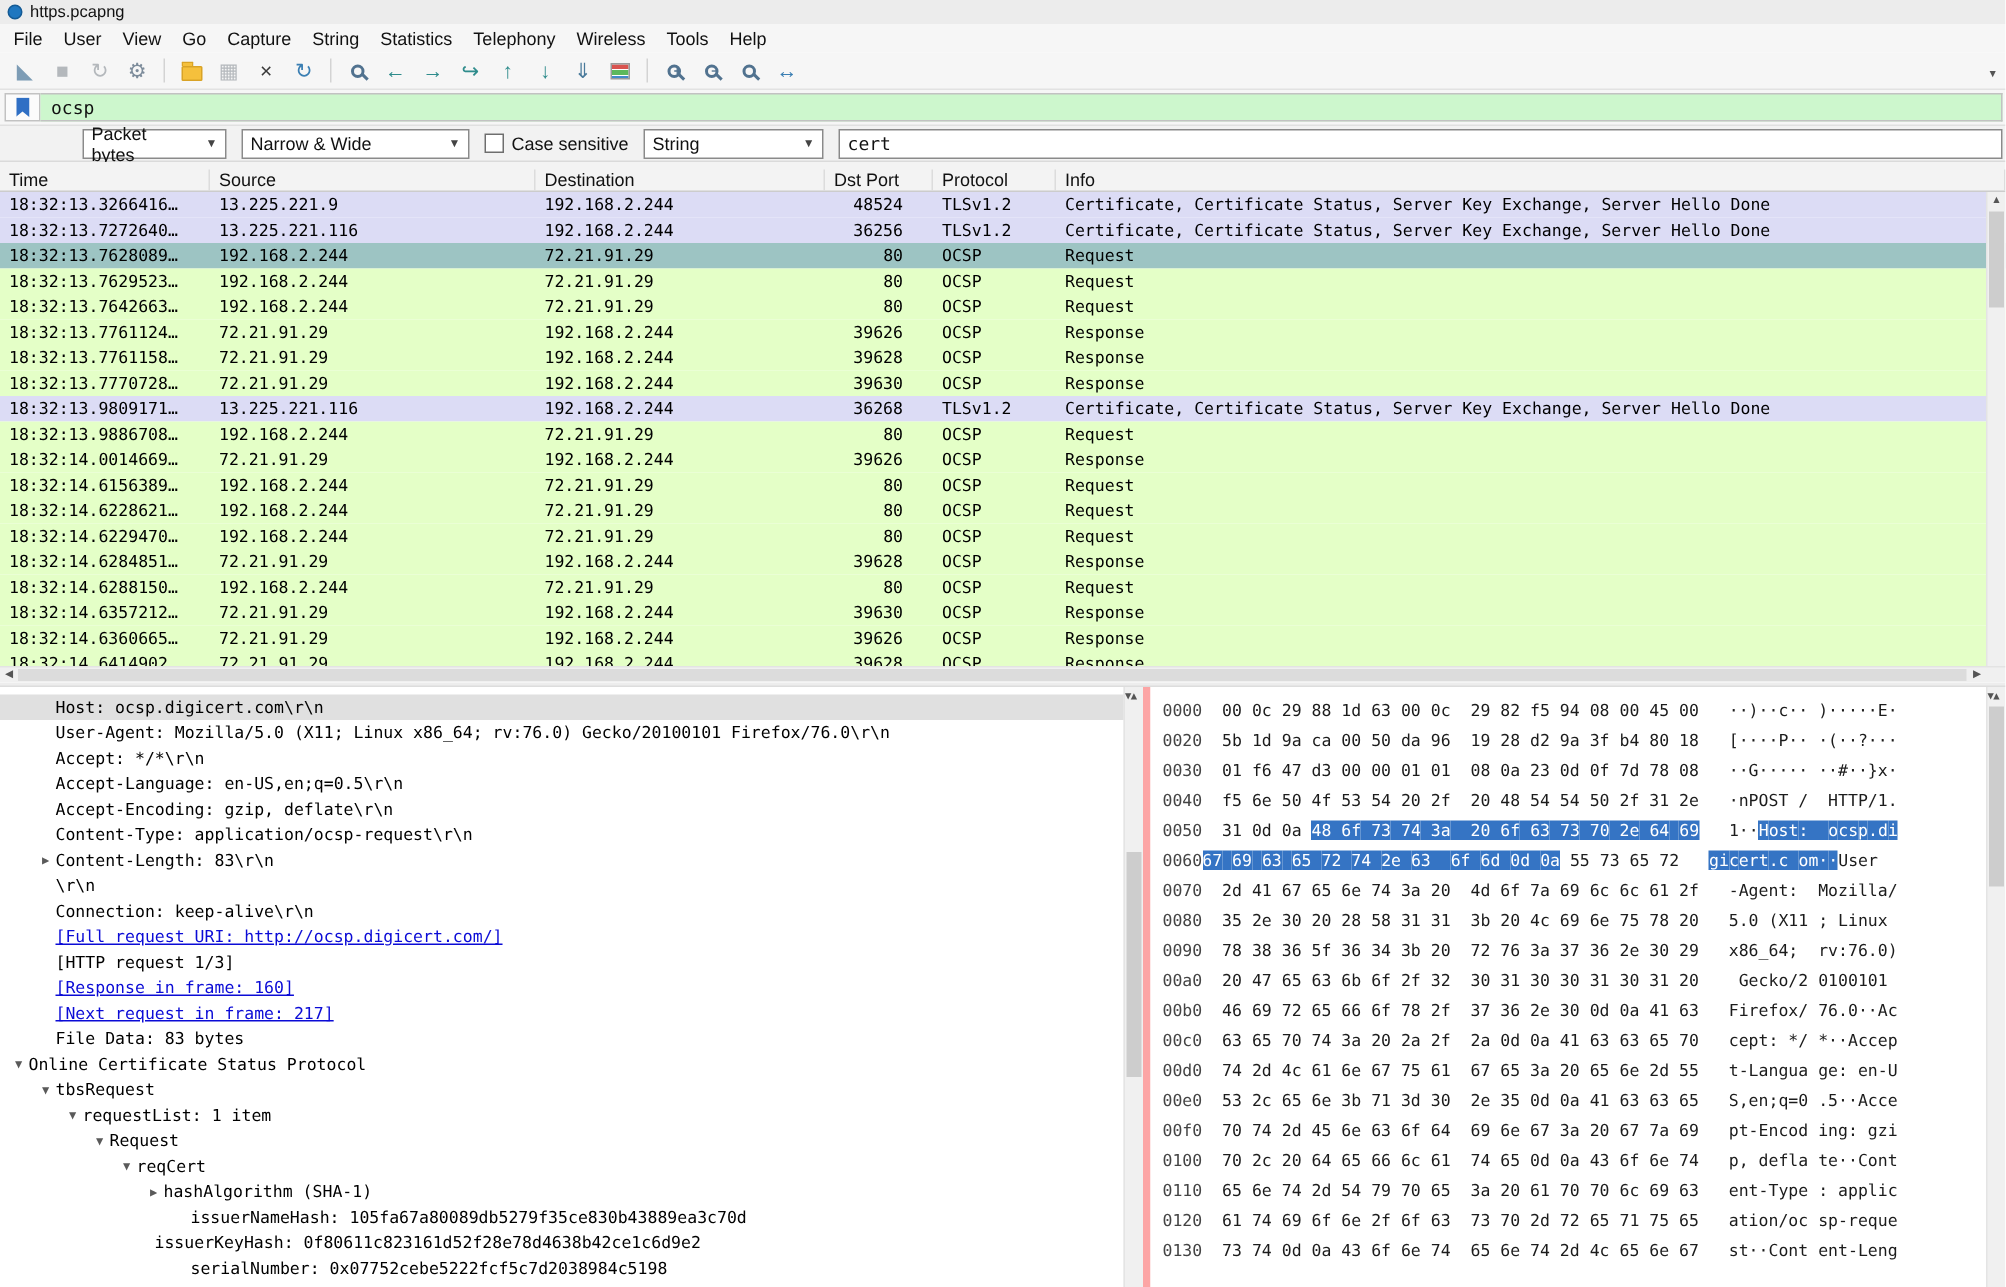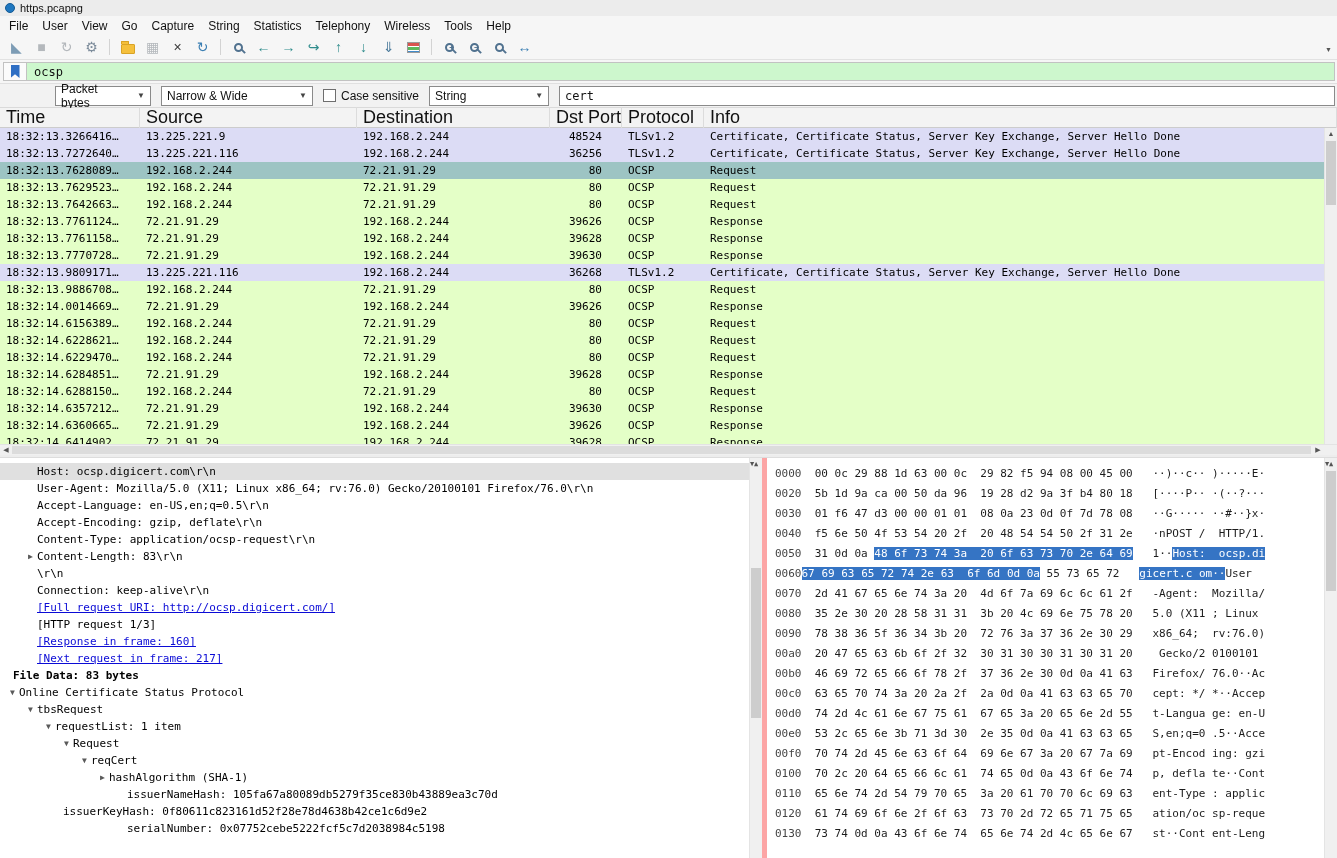--- a/index.html
+++ b/index.html
@@ -36,21 +36,21 @@
   .findbar{height:24px;background:#f2f2f2;border-bottom:1px solid #dadada;display:flex;align-items:center;gap:10px;padding-left:55px;flex:none}
   .combo{height:20px;background:#fff;border:1px solid #8a8a8a;display:flex;align-items:center;padding:0 5px;font-size:12px}
   .combo .carrot{margin-left:auto;font-size:8px;color:#444;padding-left:8px}
   .w-scope{width:96px}.w-mode{width:152px}.w-type{width:120px}
   .cbwrap{display:flex;align-items:center;gap:5px}
   .checkbox{width:13px;height:13px;background:#fff;border:1px solid #6e6e6e}
   .find-input{flex:1;height:20px;margin-right:2px;background:#fff;border:1px solid #8a8a8a;display:flex;align-items:center;padding-left:5px;font-family:"DejaVu Sans Mono",monospace;font-size:12px}
 
   
   .packet-area{height:347px;flex:none;position:relative;background:#fff}
-  .plist-header{height:20px;display:flex;background:#f3f3f3;border-bottom:1px solid #cccccc;align-items:center;font-size:18px}
+  .plist-header{height:20px;display:flex;background:#f3f3f3;border-bottom:1px solid #cccccc;align-items:flex-end;font-size:12px}
   .hcell{display:flex;align-items:center;padding-left:6px;border-right:1px solid #dcdcdc;overflow:hidden;white-space:nowrap}
   .plist-body{height:316px;overflow:hidden;font-family:"DejaVu Sans Mono",monospace;font-size:11px;background:#fff;position:relative}
   .prow{height:17px;display:flex;align-items:center;white-space:nowrap;color:#000}
   .prow>div{overflow:hidden;white-space:nowrap;padding-left:6px}
   .c0{width:140px}.c1{width:217px}.c2{width:193px}
   .c3{width:72px;text-align:right;padding-left:0!important;padding-right:20px;justify-content:flex-end}
   .c4{width:82px}.c5{flex:1}
   .hcell.c3{justify-content:flex-start;text-align:left;padding-left:6px!important}
   .r-tls{background:#dcdcf5}
   .r-ocsp{background:#e4ffc7}
@@ -383,39 +383,40 @@
     </div>
   </div>
 
   <div class="splitter"></div>
 
   <div class="bottom">
     <div class="detail-pane">
       <div>
           <div class="drow dsel" style="padding-left: 24px;"><span class="exp"></span><span>Host: ocsp.digicert.com\r\n</span></div>
           <div class="drow" style="padding-left: 24px;"><span class="exp"></span><span>User-Agent: Mozilla/5.0 (X11; Linux x86_64; rv:76.0) Gecko/20100101 Firefox/76.0\r\n</span></div>
+          <div class="drow" style="padding-left: 24px;"><span class="exp"></span><span>Accept: */*\r\n</span></div>
           <div class="drow" style="padding-left: 24px;"><span class="exp"></span><span>Accept-Language: en-US,en;q=0.5\r\n</span></div>
           <div class="drow" style="padding-left: 24px;"><span class="exp"></span><span>Accept-Encoding: gzip, deflate\r\n</span></div>
           <div class="drow" style="padding-left: 24px;"><span class="exp"></span><span>Content-Type: application/ocsp-request\r\n</span></div>
           <div class="drow" style="padding-left: 24px;"><span class="exp">▶</span><span>Content-Length: 83\r\n</span></div>
           <div class="drow" style="padding-left: 24px;"><span class="exp"></span><span>\r\n</span></div>
           <div class="drow" style="padding-left: 24px;"><span class="exp"></span><span>Connection: keep-alive\r\n</span></div>
           <div class="drow" style="padding-left: 24px;"><span class="exp"></span><span class="dlink">[Full request URI: http://ocsp.digicert.com/]</span></div>
           <div class="drow" style="padding-left: 24px;"><span class="exp"></span><span>[HTTP request 1/3]</span></div>
           <div class="drow" style="padding-left: 24px;"><span class="exp"></span><span class="dlink">[Response in frame: 160]</span></div>
           <div class="drow" style="padding-left: 24px;"><span class="exp"></span><span class="dlink">[Next request in frame: 217]</span></div>
-          <div class="drow" style=" font-weight: bold;"><span class="exp"></span><span>File Data: 83 bytes</span></div>
+          <div class="drow" style="padding-left: 24px;"><span class="exp"></span><span>File Data: 83 bytes</span></div>
           <div class="drow" style="padding-left: 6px;"><span class="exp">▼</span><span>Online Certificate Status Protocol</span></div>
           <div class="drow" style="padding-left: 24px;"><span class="exp">▼</span><span>tbsRequest</span></div>
           <div class="drow" style="padding-left: 42px;"><span class="exp">▼</span><span>requestList: 1 item</span></div>
           <div class="drow" style="padding-left: 60px;"><span class="exp">▼</span><span>Request</span></div>
           <div class="drow" style="padding-left: 78px;"><span class="exp">▼</span><span>reqCert</span></div>
           <div class="drow" style="padding-left: 96px;"><span class="exp">▶</span><span>hashAlgorithm (SHA-1)</span></div>
           <div class="drow" style="padding-left: 114px;"><span class="exp"></span><span>issuerNameHash: 105fa67a80089db5279f35ce830b43889ea3c70d</span></div>
-          <div class="drow" style="padding-left: 50px;"><span class="exp"></span><span>issuerKeyHash: 0f80611c823161d52f28e78d4638b42ce1c6d9e2</span></div>
+          <div class="drow" style="padding-left: 90px;"><span class="exp"></span><span>issuerKeyHash: 0f80611c823161d52f28e78d4638b42ce1c6d9e2</span></div>
           <div class="drow" style="padding-left: 114px;"><span class="exp"></span><span>serialNumber: 0x07752cebe5222fcf5c7d2038984c5198</span></div>
         </div>
       <div class="vscroll">
         <div class="varrow">▲</div>
         <div class="vthumb" style="top:110px;height:150px"></div>
         <div class="varrow bottom">▼</div>
       </div>
     </div>
     <div class="hex-pane">
       <div>

